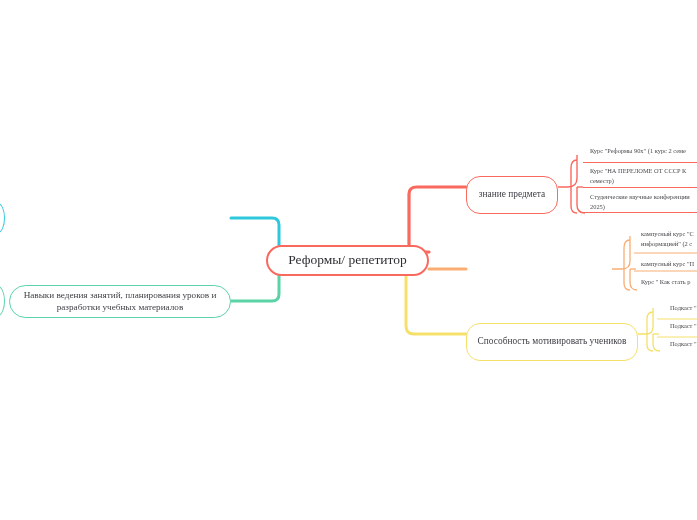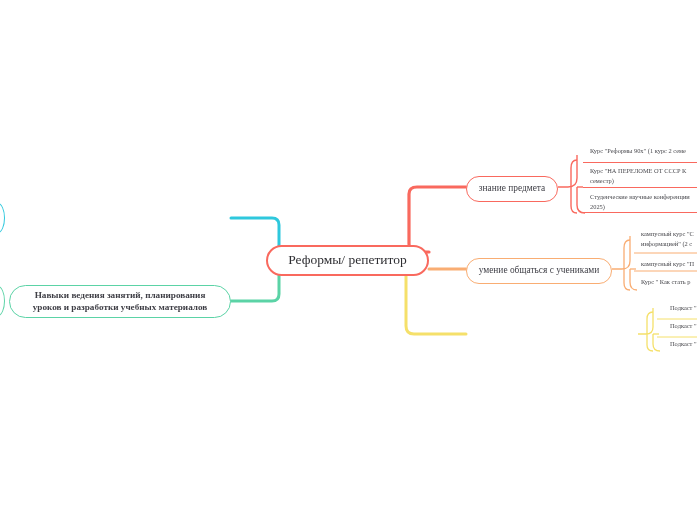--- a/index.html
+++ b/index.html
@@ -35,33 +35,33 @@
   }
 
   
   .left-node{
     border-radius:18px;
     font-size:9.2px;
     padding:3px 10px;
     line-height:1.5;
   }
   .left-top{left:9px;top:202px;width:222px;height:33px;border:1.6px solid #2ec8dd;}
-  .left-bottom{left:9px;top:285px;width:222px;height:33px;border:1.6px solid #5bd3a6;font-weight:bold;}
+  .left-bottom{left:9px;top:285px;width:222px;height:33px;border:1.6px solid #5bd3a6;}
 
   
   .stub{position:absolute;width:14px;height:30px;border-radius:50%;box-sizing:border-box;}
   .stub-top{left:-9px;top:203px;border:1.6px solid #2ec8dd;}
   .stub-bottom{left:-9px;top:286px;border:1.6px solid #5bd3a6;}
 
   
   .r1{
     border-radius:14px;
     font-size:9.4px;
     padding:4px 9px;
-    height:26px;
+    height:38px;
   }
   .r1-red{left:466px;top:176px;width:92px;border:1.5px solid #f9695e;}
   .r1-orange{left:466px;top:258px;width:146px;border:1.5px solid #f9ad73;}
   .r1-yellow{left:466px;top:323px;width:172px;border:1.5px solid #f5e06a;}
 
   
   .leaf{
     position:absolute;
     font-size:6.4px;
     line-height:1.55;
@@ -117,22 +117,22 @@
     <span class="lbl">Реформы/ репетитор</span>
   </div>
 
   <div class="node left-node left-bottom">
     <span class="lbl">Навыки ведения занятий, планирования уроков и разработки учебных материалов</span>
   </div>
 
   <div class="node r1 r1-red">
     <span class="lbl">знание предмета</span>
   </div>
-  <div class="node r1 r1-orange">
-    <span class="lbl">умение общаться с учениками</span>
+  <div class="node r1 r1-yellow">
+    <span class="lbl">Способность мотивировать учеников</span>
   </div>
 
   <div class="leaf" style="left:586px;top:146px;">
     <span>Курс "Реформы 90х" (1 курс 2 семе</span>
   </div>
   <div class="leaf" style="left:586px;top:166px;">
     <div>Курс "НА ПЕРЕЛОМЕ ОТ СССР К</div>
     <div>семестр)</div>
   </div>
   <div class="leaf" style="left:586px;top:192px;">

